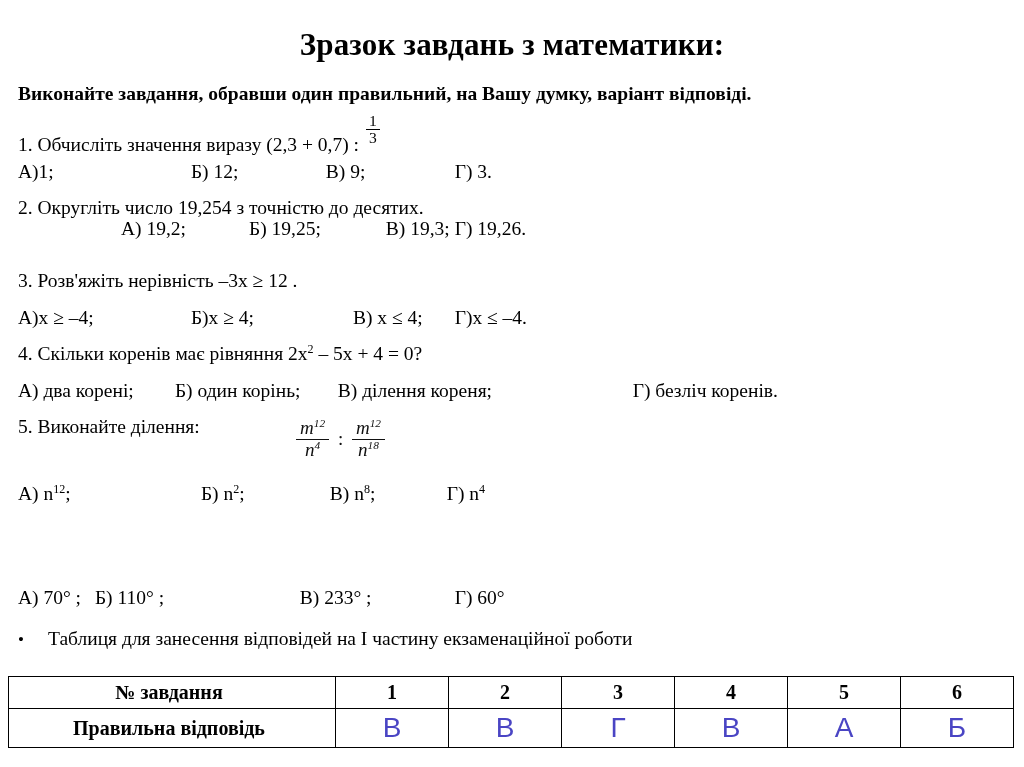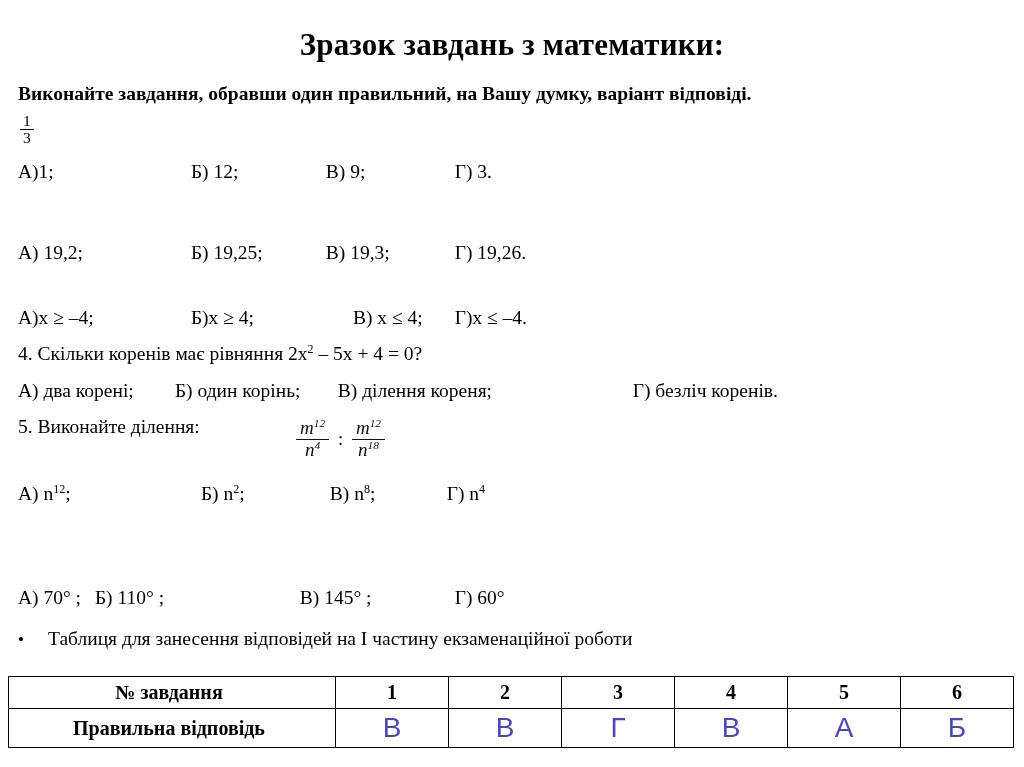--- a/index.html
+++ b/index.html
@@ -193,39 +193,42 @@
 </head>
 <body>
 
 <div class="page">
 
   <div class="title">Зразок завдань з математики:</div>
 
   <div class="intro">Виконайте завдання, обравши  один правильний, на Вашу думку, варіант відповіді.</div>
 
   <div class="qtext" style="top:123px;">
+    <span>1. Обчисліть значення виразу (2,3 + 0,7) :</span>
     <span class="frac">
       <span class="num">1</span>
       <span class="den">3</span>
     </span>
   </div>
   <div class="answers" style="top:160px;">
     <span class="opt" style="width:168px;">А)1;</span>
     <span class="opt" style="width:130px;">Б) 12;</span>
     <span class="opt" style="width:124px;">В) 9;</span>
     <span class="opt">Г) 3.</span>
   </div>
 
-  <div class="answers" style="top:241px;">
+  <div class="qtext" style="top:196px;">2. Округліть число 19,254 з точністю до десятих.</div>
+  <div class="answers" style="top:217px;text-align:right;">
     <span class="opt" style="width:168px;">А) 19,2;</span>
     <span class="opt" style="width:130px;">Б) 19,25;</span>
     <span class="opt" style="width:124px;">В) 19,3;</span>
     <span class="opt">Г) 19,26.</span>
   </div>
 
+  <div class="qtext" style="top:269px;">3. Розв'яжіть нерівність –3х ≥ 12 .</div>
   <div class="answers" style="top:306px;">
     <span class="opt" style="width:168px;">А)х ≥ –4;</span>
     <span class="opt" style="width:130px;">Б)х ≥ 4;</span>
     <span class="opt" style="width:124px;text-align:center;">В) х ≤ 4;</span>
     <span class="opt">Г)х ≤ –4.</span>
   </div>
 
   <div class="qtext" style="top:342px;">
     <span>4. Скільки коренів має рівняння 2х</span><sup>2</sup><span> – 5х + 4 = 0?</span>
   </div>
@@ -251,21 +254,21 @@
   <div class="answers" style="top:482px;">
     <span class="opt" style="width:178px;"><span>А) n</span><sup>12</sup><span>;</span></span>
     <span class="opt" style="width:124px;"><span>Б) n</span><sup>2</sup><span>;</span></span>
     <span class="opt" style="width:112px;"><span>В) n</span><sup>8</sup><span>;</span></span>
     <span class="opt"><span>Г) n</span><sup>4</sup><span></span></span>
   </div>
 
   <div class="answers" style="top:586px;">
     <span class="opt" style="width:72px;">А) 70° ;</span>
     <span class="opt" style="width:200px;">Б) 110° ;</span>
-    <span class="opt" style="width:150px;">В) 145° ;</span>
+    <span class="opt" style="width:150px;">В) 233° ;</span>
     <span class="opt">Г) 60°</span>
   </div>
 
   <div class="bulletline">
     <span class="bullet">•</span><span>Таблиця для занесення відповідей на I частину екзаменаційної роботи</span>
   </div>
 
   <table class="anstable">
     <tbody>
       <tr>

